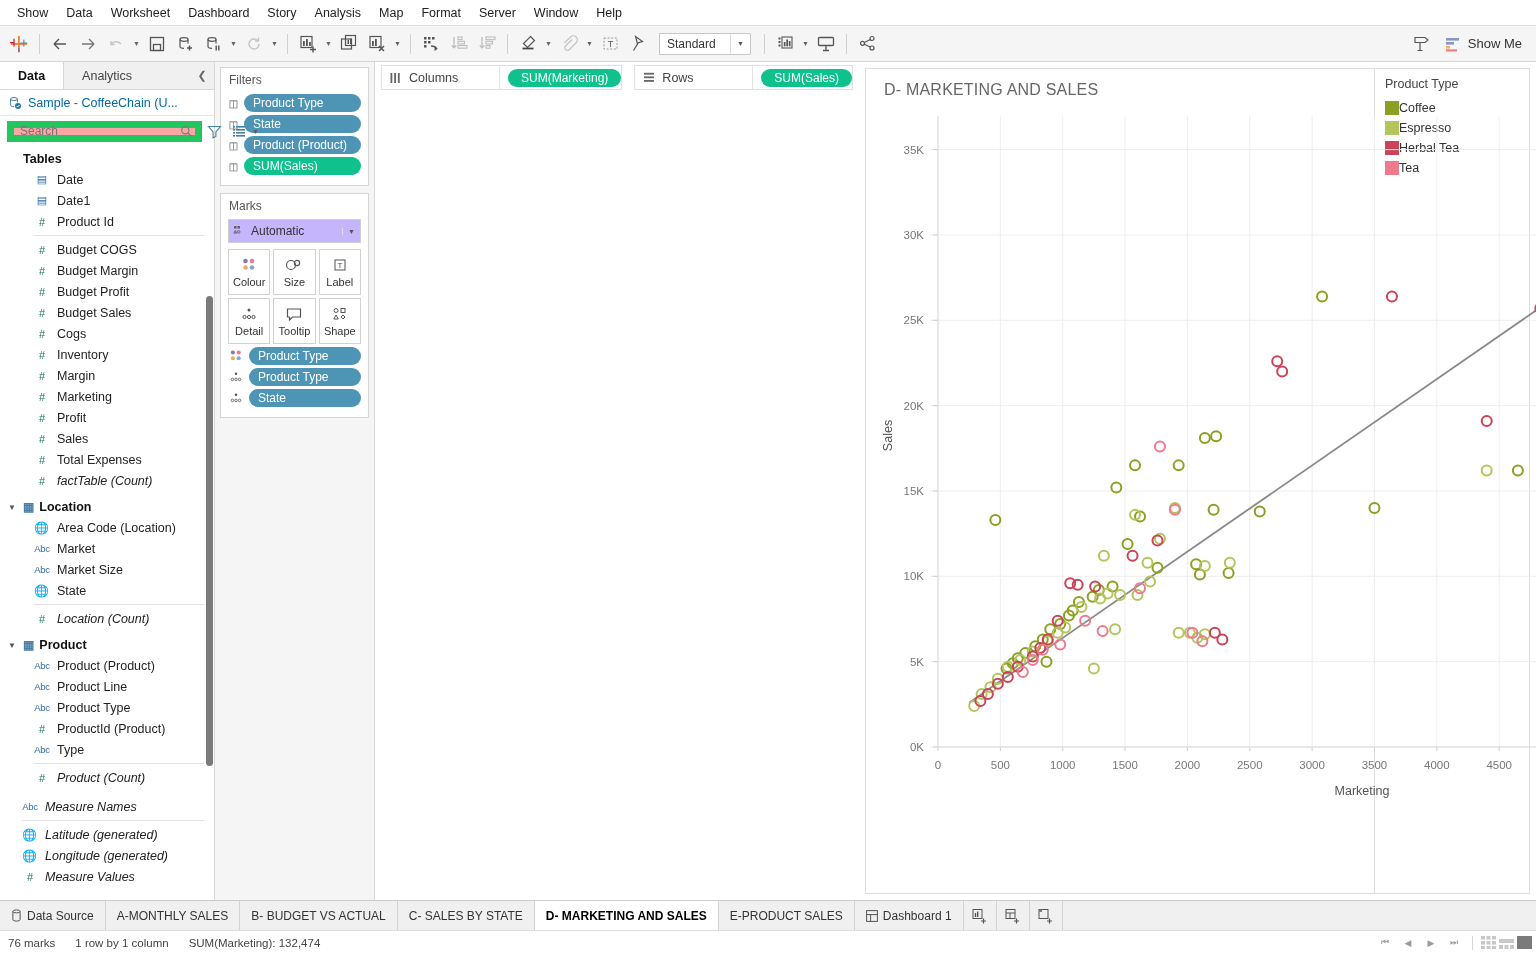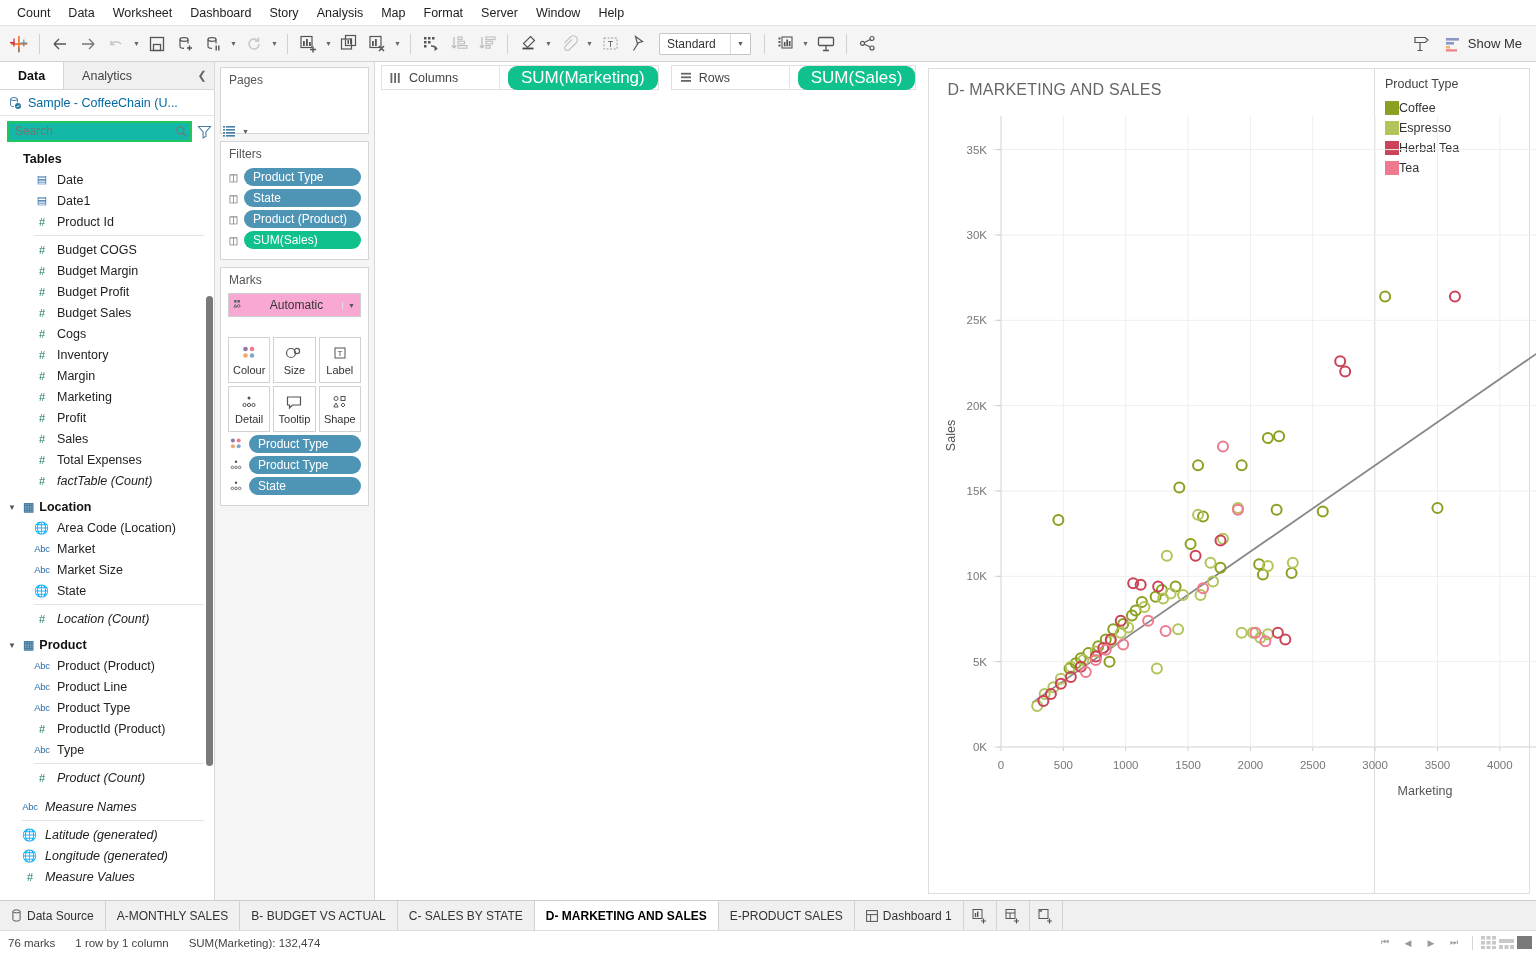--- a/index.html
+++ b/index.html
@@ -51,21 +51,21 @@
   .dp-tab { padding:0 18px; display:flex; align-items:center; font-size:12.5px;
             color:#444; cursor:default; }
   .dp-tab.active { background:#fff; font-weight:bold; color:#111;
                    border-right:1px solid #d8d8d8; }
   #dp-collapse { margin-left:auto; width:24px; display:flex; align-items:center;
                  justify-content:center; color:#666; font-size:11px; }
   #ds-row { height:26px; display:flex; align-items:center; gap:6px; padding:0 8px;
             border-bottom:1px solid #e6e6e6; }
   #ds-row .nm { font-size:12.5px; color:#0369a1; white-space:nowrap; overflow:hidden; }
   #search-row { height:30px; display:flex; align-items:center; gap:5px; padding:0 7px; }
-  #search-box { flex:1; height:21px; border:2px solid #22c55e; background:#14b8a6;
+  #search-box { flex:1; height:21px; border:7px solid #22c55e; background:#fca5a5;
                 display:flex; align-items:center; }
   #search-box input { border:0; outline:0; flex:1; font-size:12px; padding-left:6px;
                       font-family:"Liberation Sans", sans-serif; color:#333; background:transparent; }
   #search-box .mag { width:18px; color:#777; font-size:11px; display:flex;
                      align-items:center; justify-content:center; }
   .sm-ic { color:#5a5a5a; display:flex; align-items:center; justify-content:center; }
   #fieldlist { flex:1; overflow:hidden; padding-top:3px; position:relative; }
   .grp-hdr { display:flex; align-items:center; gap:5px; padding:3px 4px 3px 6px;
              font-weight:bold; font-size:12.5px; color:#111; }
   .grp-hdr .tw { width:12px; text-align:center; color:#555; font-size:8px; }
@@ -89,22 +89,22 @@
   .card .hd { font-size:12px; color:#555; padding:5px 8px 2px 8px; }
   .card .bd { padding:2px 7px 7px 7px; }
   #pages-card .bd { height:44px; }
   .pill-row { display:flex; align-items:center; gap:5px; margin:3px 0; }
   .pill-row .shelfic { width:11px; color:#555; font-size:10px; display:flex;
                        align-items:center; justify-content:center; }
   .pill { flex:1; border-radius:9px; color:#fff; font-size:12px; padding:2px 9px;
           white-space:nowrap; overflow:hidden; text-overflow:ellipsis; cursor:default; }
   .pill.blue { background:#4e95b5; }
   .pill.green { background:#0ec18d; }
-  .marks-type { height:24px; border:1px solid #cfcfcf; background:#f9a8d4; display:flex;
-                align-items:center; margin:2px 0 20px 0;gap:19px; }
+  .marks-type { height:24px; border:1px solid #cfcfcf; background:#c4b5fd; display:flex;
+                align-items:center; margin:2px 0 6px 0; }
   .marks-type .mi { width:22px; display:flex; align-items:center; justify-content:center;
                     color:#666; }
   .marks-type .mv { flex:1; font-size:12px; color:#333; }
   .marks-type .ma { width:18px; display:flex; align-items:center; justify-content:center;
                     font-size:7px; color:#555; border-left:1px solid #e0e0e0; }
   .mbtns { display:flex; gap:3px; margin-bottom:3px; }
   .mbtn { flex:1; height:46px; border:1px solid #d2d2d2; background:#fff;
           display:flex; flex-direction:column; align-items:center; justify-content:center;
           gap:2px; cursor:default; }
   .mbtn .lb { font-size:11px; color:#333; }
@@ -113,21 +113,21 @@
   .mk-pill-row .mic { width:16px; display:flex; align-items:center; justify-content:center; }
 
   
   #view { flex:1; display:flex; flex-direction:row; background:#fff; min-width:0; }
   .shelf { height:25px; display:flex; align-items:center; border-bottom:1px solid #e2e2e2;
            background:#fff; margin:3px 6px 0 6px; border:1px solid #e0e0e0; }
   .shelf .lab { width:118px; display:flex; align-items:center; gap:7px; padding-left:8px;
                 font-size:12.5px; color:#444; border-right:1px solid #e4e4e4; height:100%; }
   .shelf .lab .si { color:#555; font-size:11px; }
   .shelf .pills { padding-left:8px; display:flex; gap:5px; align-items:center; }
-  .shelf .pill { border-radius:9px; padding:2px 13px; font-size:17px; color:#fff;
+  .shelf .pill { border-radius:9px; padding:2px 13px; font-size:12px; color:#fff;
                  background:#0ec18d; flex:none; }
   #viewbody { flex:1; display:flex; margin:6px; border:1px solid #ddd; min-height:0; }
   #canvas { flex:1; position:relative; background:#fff; min-width:0; }
   #chart-title { position:absolute; left:18px; top:12px; font-size:16px; color:#666;
                  letter-spacing:0.2px; }
   #plot-svg { position:absolute; left:0; top:0; }
   #legend { width:155px; border-left:1px solid #ddd; padding:8px 10px; background:#fff; }
   #legend .lh { font-size:12.5px; color:#444; margin-bottom:7px; }
   .leg-item { display:flex; align-items:center; height:20px; cursor:default; }
   .leg-sw { width:14px; height:14px; flex:none; }
@@ -147,21 +147,21 @@
                   padding-right:4px; }
   .navb { width:20px; height:18px; display:flex; align-items:center; justify-content:center;
           color:#9a9a9a; font-size:9px; }
   .sq { width:15px; height:13px; }
   svg { display:block; }
 </style>
 </head>
 <body>
 
 <div id="menubar">
-    <div class="menu-item">Count</div>
+    <div class="menu-item">Show</div>
     <div class="menu-item">Data</div>
     <div class="menu-item">Worksheet</div>
     <div class="menu-item">Dashboard</div>
     <div class="menu-item">Story</div>
     <div class="menu-item">Analysis</div>
     <div class="menu-item">Map</div>
     <div class="menu-item">Format</div>
     <div class="menu-item">Server</div>
     <div class="menu-item">Window</div>
     <div class="menu-item">Help</div>
@@ -562,24 +562,20 @@
         </div>
       <div class="fld ital indent2">
           <span class="ic">#</span>
           <span class="nm">Measure Values</span>
         </div>
       <div id="dp-scroll"></div>
     </div>
   </div>
 
   <div id="cards">
-    <div class="card" id="pages-card">
-      <div class="hd">Pages</div>
-      <div class="bd"></div>
-    </div>
 
     <div class="card" id="filters-card">
       <div class="hd">Filters</div>
       <div class="bd">
         <div class="pill-row">
           <span class="shelfic">◫</span>
           <span class="pill blue">Product Type</span>
         </div>
         <div class="pill-row">
           <span class="shelfic">◫</span>

